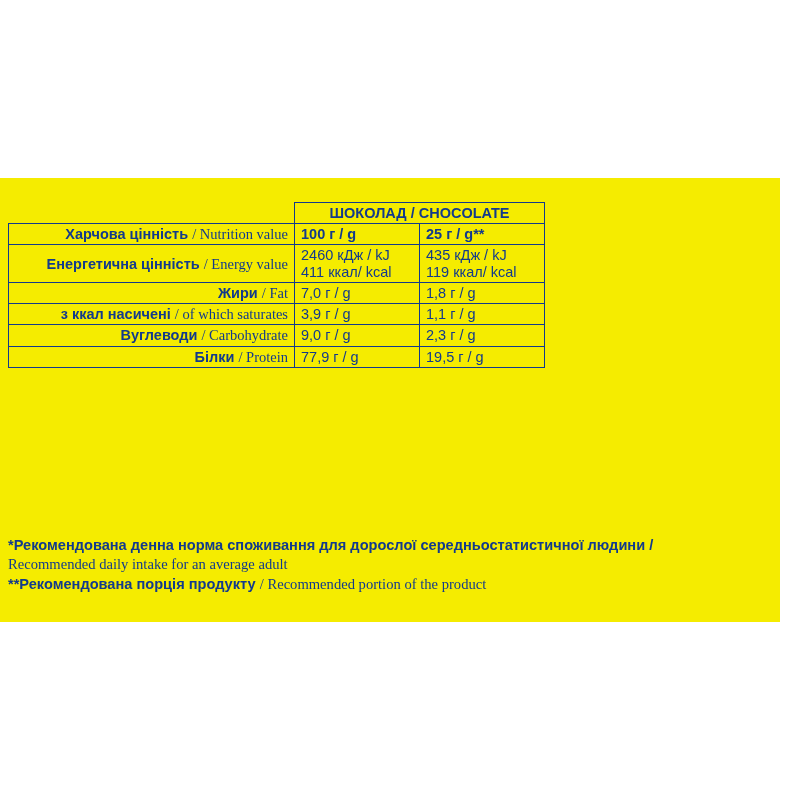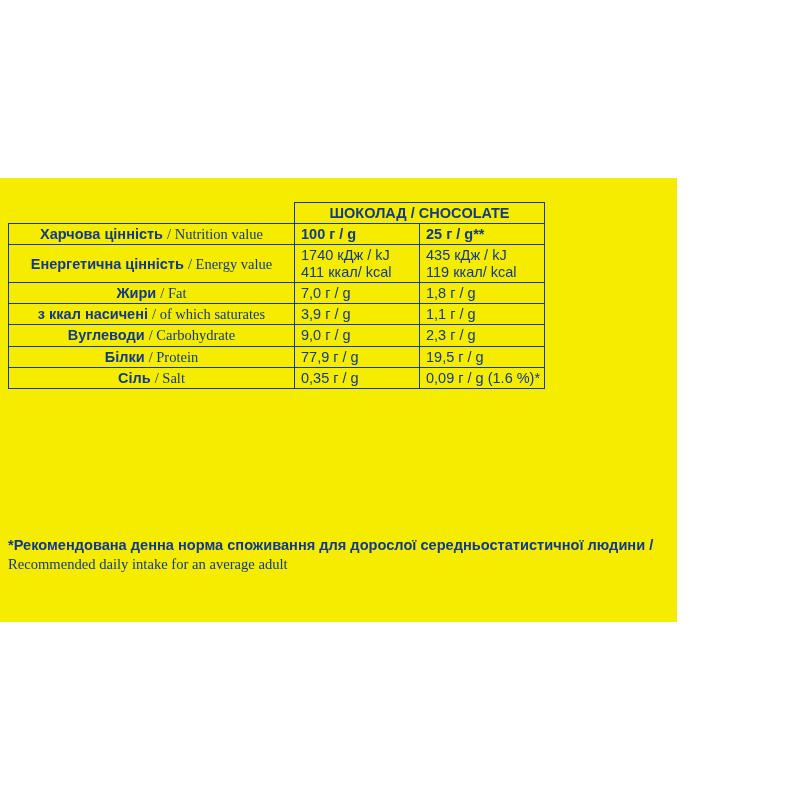--- a/index.html
+++ b/index.html
@@ -10,21 +10,21 @@
     width: 800px;
     height: 800px;
     background: #FFFFFF;
     font-family: "Liberation Sans", sans-serif;
     overflow: hidden;
   }
   #panel {
     position: absolute;
     left: 0;
     top: 178px;
-    width: 677px;
+    width: 780px;
     height: 444px;
     background: #F5EC00;
   }
   #table-wrap {
     position: absolute;
     left: 8px;
     top: 24px;
     width: 536px;
   }
   table.nutrition {
@@ -35,21 +35,21 @@
   }
   table.nutrition td {
     border: 1.6px solid #123A8C;
     padding: 2px 6px;
     vertical-align: middle;
     line-height: 1.12;
     font-size: 14.5px;
   }
   td.label {
     width: 286px;
-    text-align: center;
+    text-align: right;
     white-space: nowrap;
   }
   td.colA, td.colB {
     width: 125px;
     white-space: nowrap;
   }
   .bold {
     font-weight: bold;
   }
   .serif {
@@ -115,21 +115,21 @@
         </tr>
         <tr>
           <td class="label"><span class="bold">Харчова цінність</span> <span class="serif">/ Nutrition value</span></td>
           <td class="colA bold">100 г / g</td>
           <td class="colB bold">25 г / g**</td>
         </tr>
 
         <tr>
           <td class="label two-line"><span class="bold">Енергетична цінність</span> <span class="serif">/ Energy value</span></td>
           <td class="colA two-line">
-            <span class="sub-line">1740 кДж / kJ</span>
+            <span class="sub-line">2460 кДж / kJ</span>
             <span class="sub-line">411 ккал/ kcal</span>
           </td>
           <td class="colB two-line">
             <span class="sub-line">435 кДж / kJ</span>
             <span class="sub-line">119 ккал/ kcal</span>
           </td>
         </tr>
 
         <tr>
           <td class="label"><span class="bold">Жири</span> <span class="serif">/ Fat</span></td>
@@ -149,29 +149,27 @@
           <td class="colB">2,3 г / g</td>
         </tr>
 
 
         <tr>
           <td class="label"><span class="bold">Білки</span> <span class="serif">/ Protein</span></td>
           <td class="colA">77,9 г / g</td>
           <td class="colB">19,5 г / g</td>
         </tr>
 
-        <tr>
-          <td class="label"><span class="bold">Сіль</span> <span class="serif">/ Salt</span></td>
-          <td class="colA">0,35 г / g</td>
-          <td class="colB">0,09 г / g (1.6 %)*</td>
-        </tr>
       </tbody>
     </table>
   </div>
 
   <div id="footnotes">
     <div class="fn">
       <span class="star ua">*</span><span class="ua">Рекомендована денна норма споживання для дорослої середньостатистичної людини /</span><br>
       <span class="en">Recommended daily intake for an average adult</span>
     </div>
+    <div class="fn">
+      <span class="star ua">**</span><span class="ua">Рекомендована порція продукту</span> <span class="en">/ Recommended portion of the product</span>
+    </div>
   </div>
 
 </div>
 
 </body></html>

